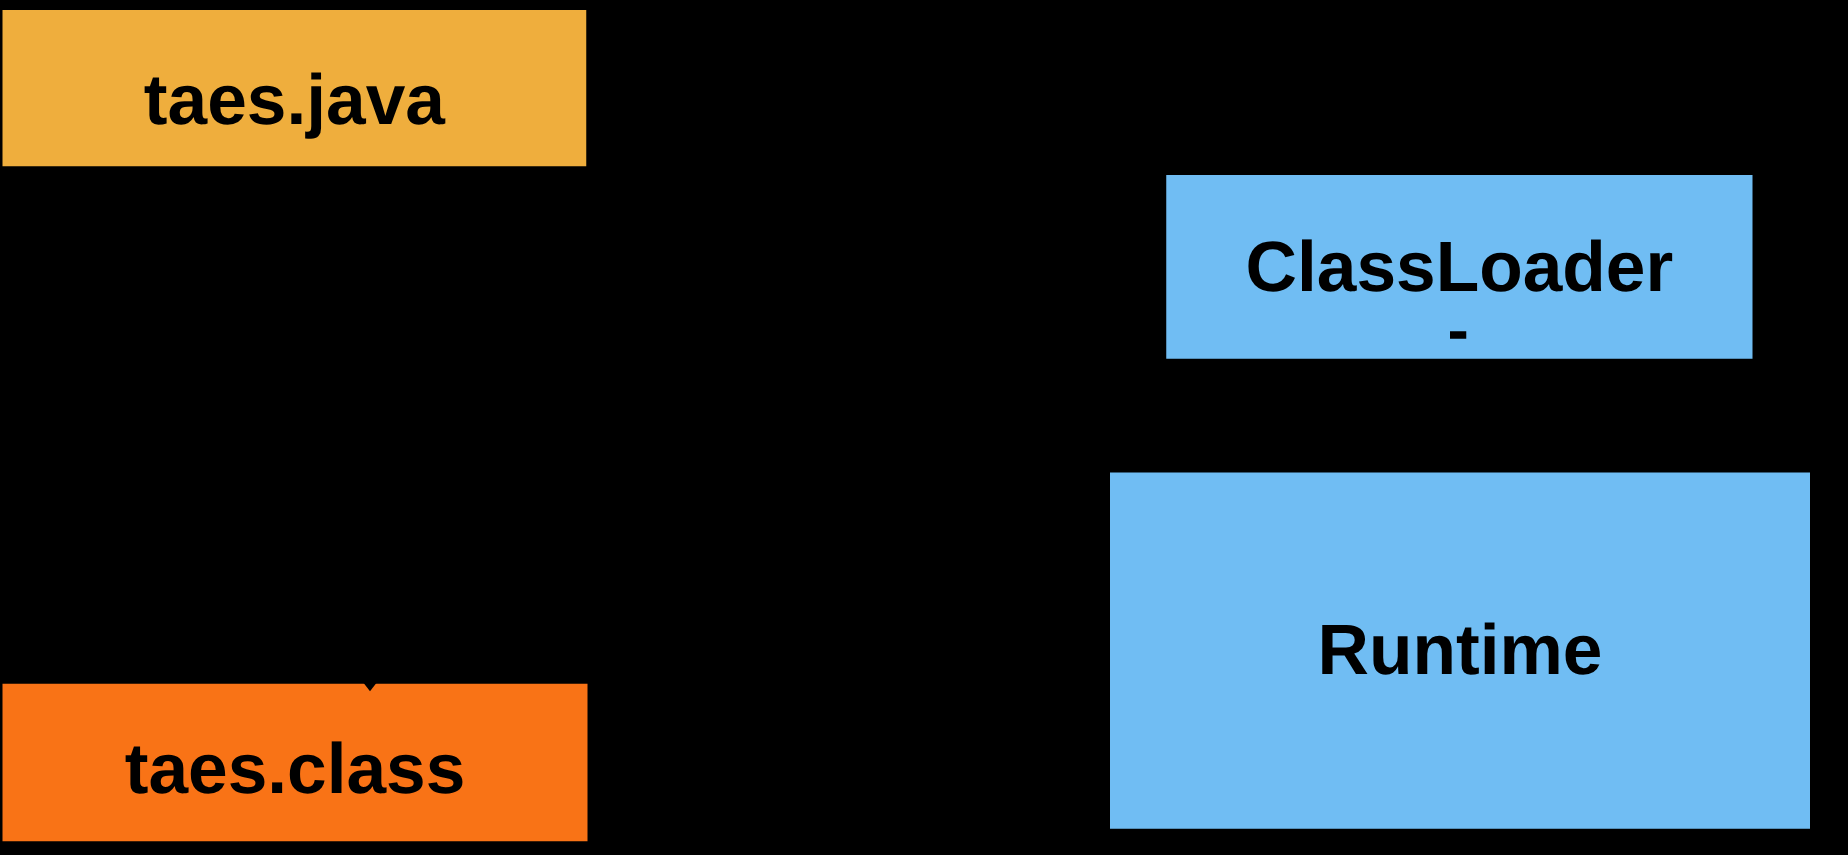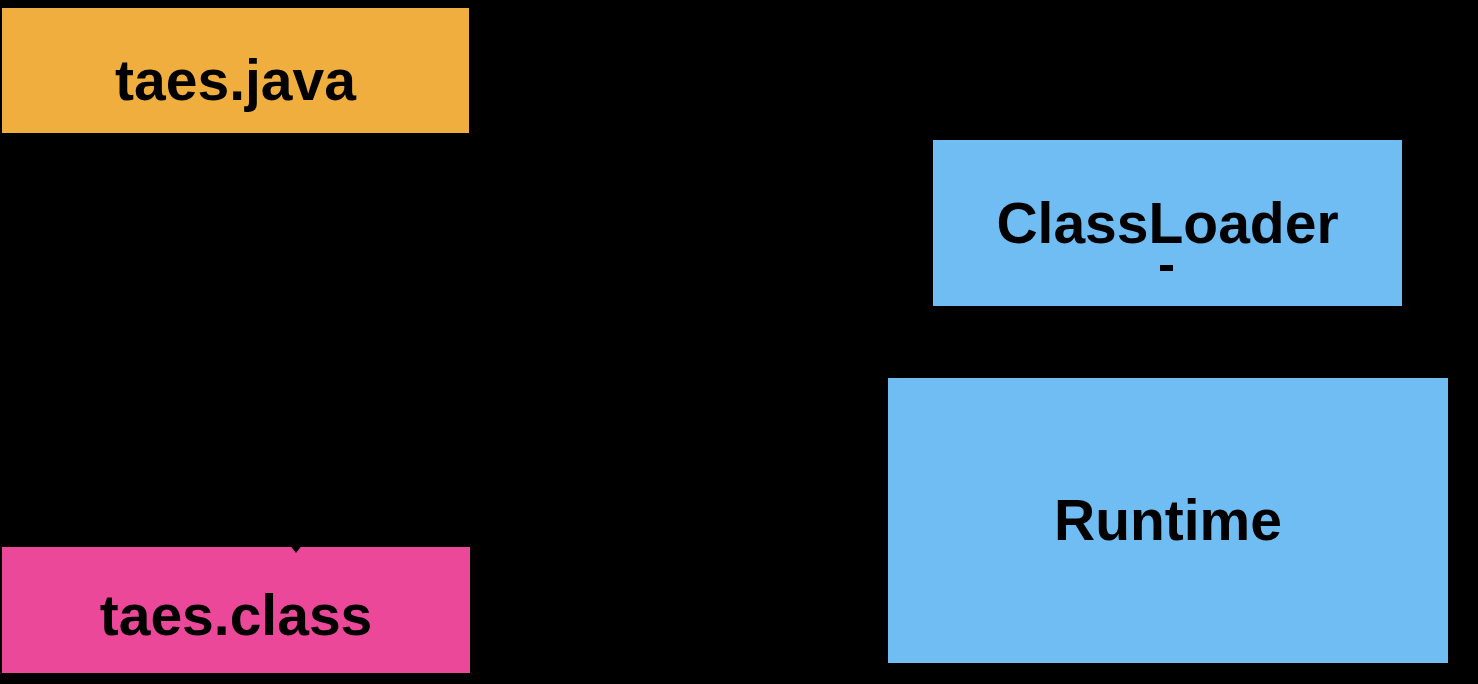--- a/index.html
+++ b/index.html
@@ -20,21 +20,21 @@
     display: flex;
     align-items: center;
     justify-content: center;
     color: #000000;
     font-weight: bold;
     font-size: 57px;
     text-align: center;
   }
   .box-taes-java   { left: 2px;   top: 8px;   width: 467px; height: 125px; padding-top: 18px; box-sizing: border-box; }
   .box-taes-class  { left: 2px;   top: 547px; width: 468px; height: 126px; padding-top: 10px; box-sizing: border-box; }
-  .box-classloader { left: 933px; top: 140px; width: 469px; height: 166px; }
+  .box-classloader { left: 933px; top: 140px; width: 469px; height: 147px; }
   .box-runtime     { left: 888px; top: 378px; width: 560px; height: 285px; }
   .runtime-lbl { line-height: 1.32; }
   .lbl { display: block; }
   
   .arrowhead {
     position: absolute;
     left: 289px;
     top: 544px;
     width: 0;
     height: 0;
@@ -54,21 +54,21 @@
 </style>
 </head>
 <body>
 
 <div class="canvas">
 
   <div class="node box-taes-java" style="background-color: rgb(239, 174, 61);">
     <span class="lbl">taes.java</span>
   </div>
 
-  <div class="node box-taes-class" style="background-color: #ec4899; align-items: center;">
+  <div class="node box-taes-class" style="background-color: #f97316; align-items: center;">
     <span class="lbl">taes.class</span>
   </div>
 
   <div class="node box-classloader" style="background-color: rgb(112, 189, 243);">
     <span class="lbl">ClassLoader</span>
   </div>
 
   <div class="node box-runtime" style="background-color: rgb(112, 189, 243);">
     <div class="runtime-lbl">
       <div>Runtime</div>

